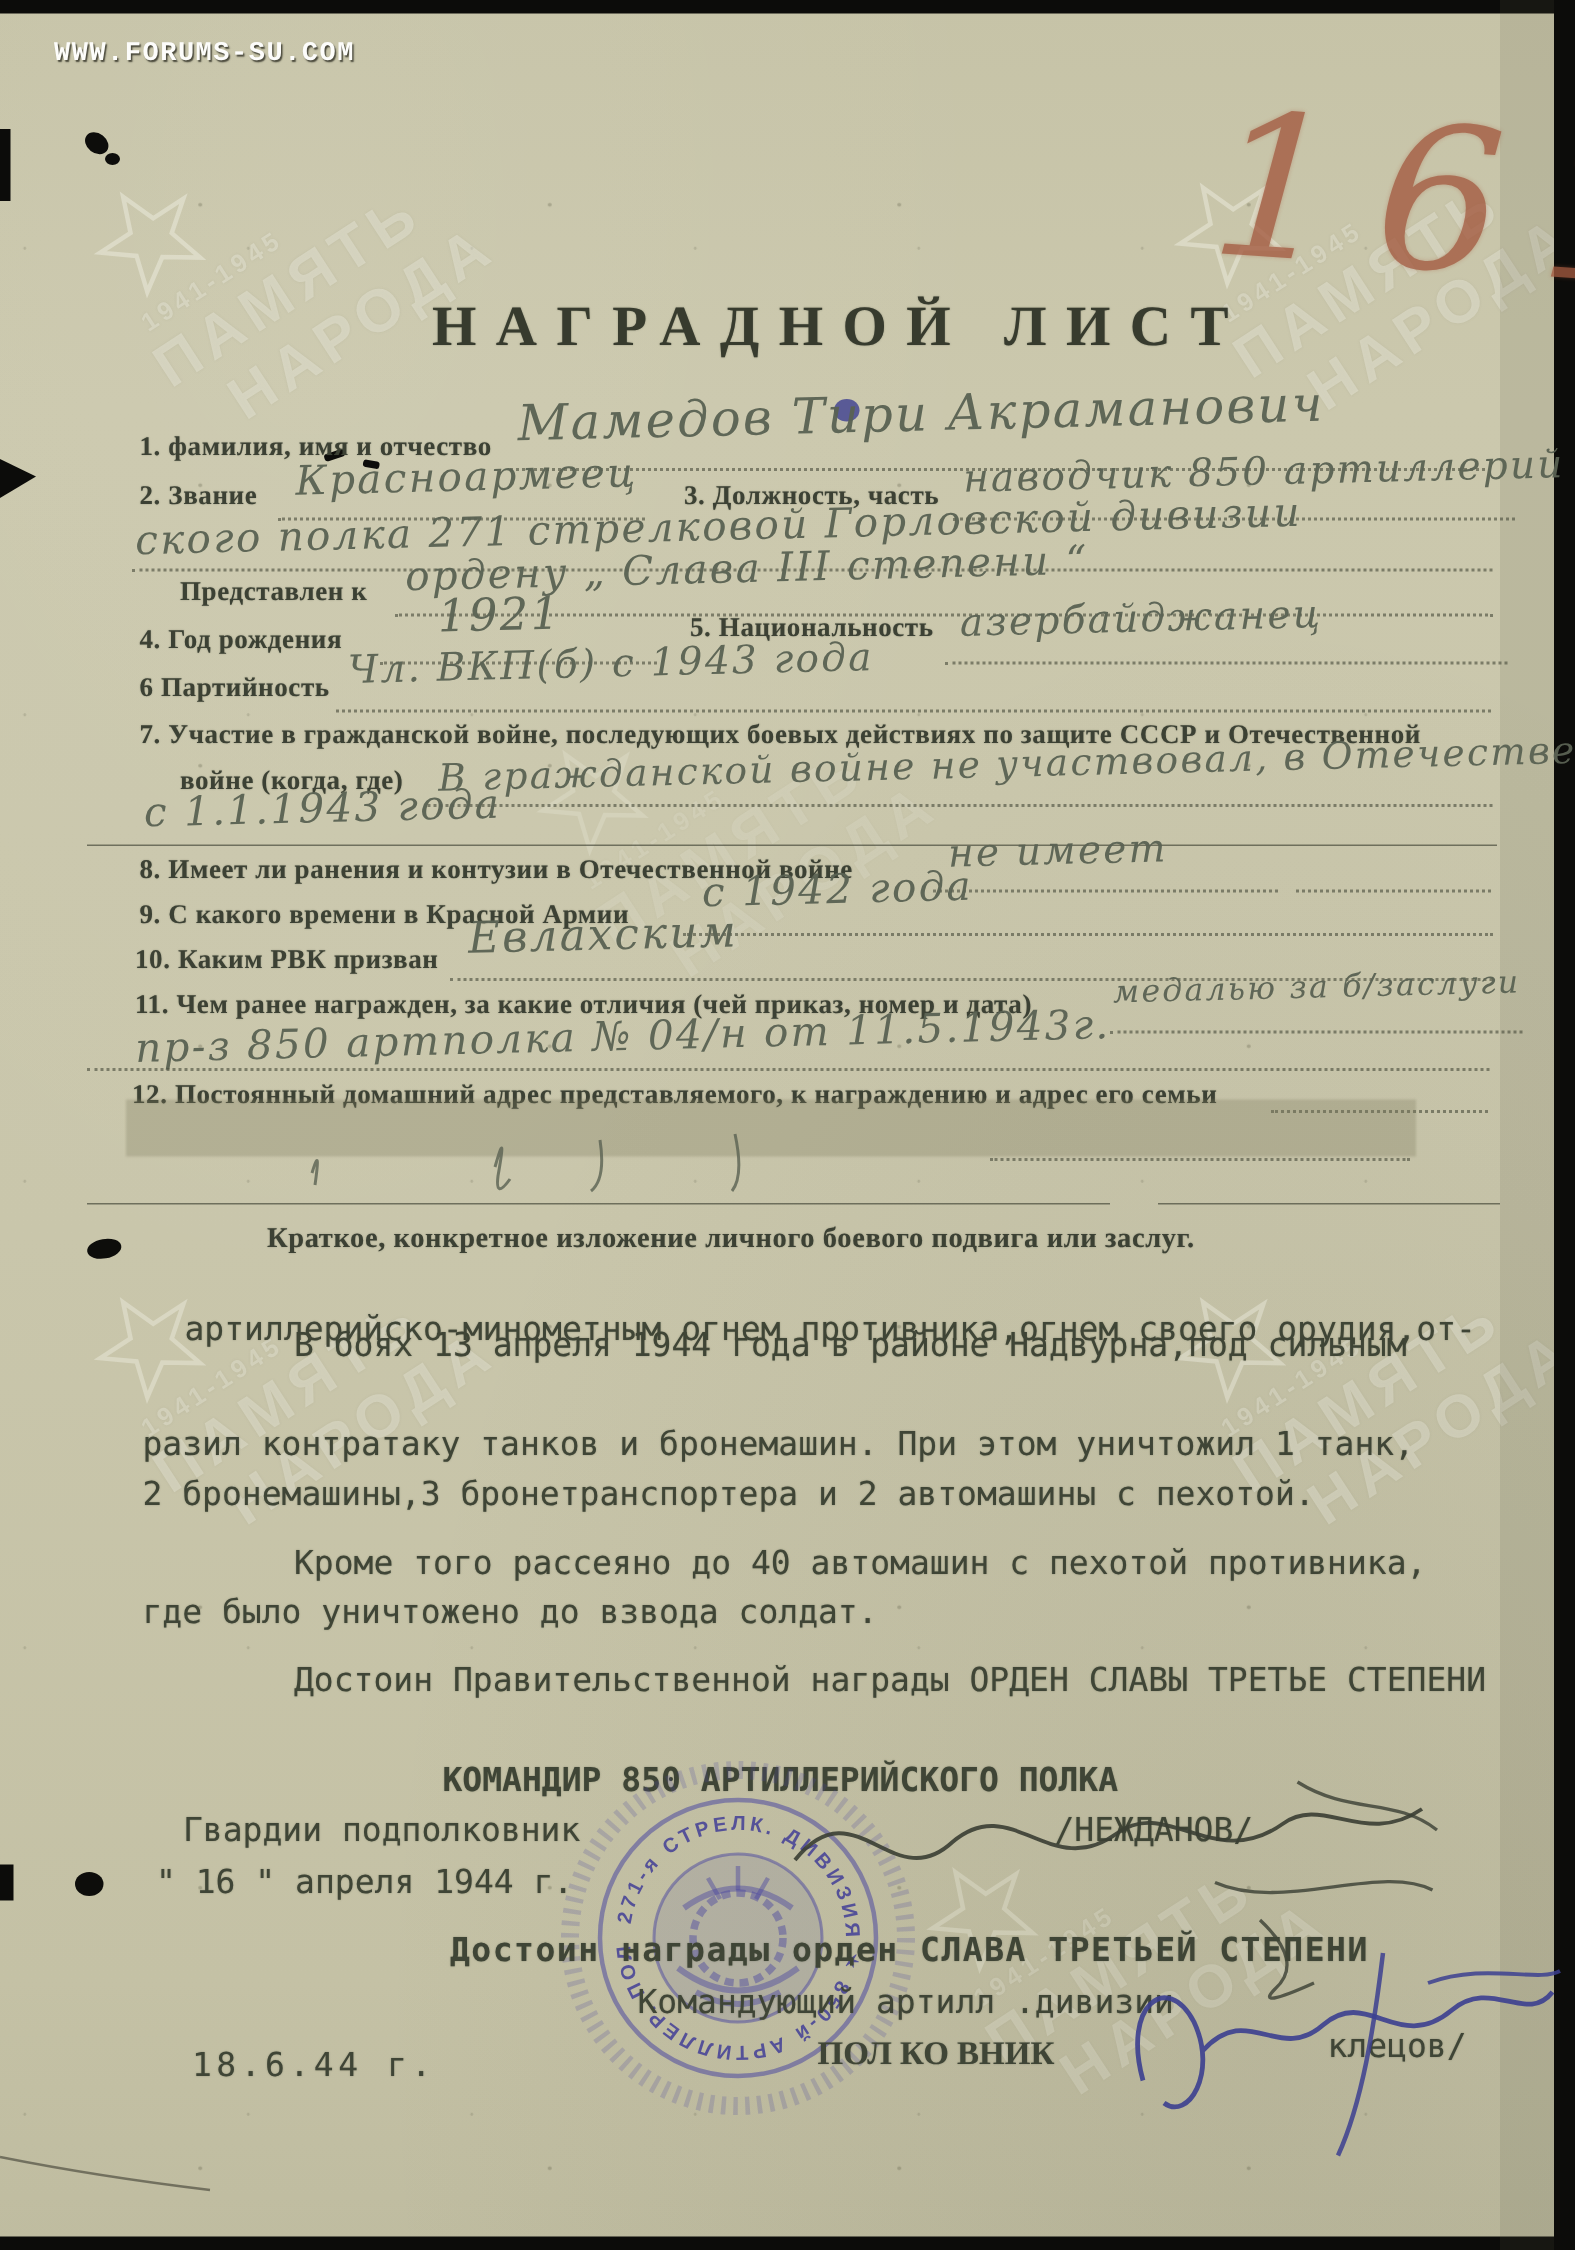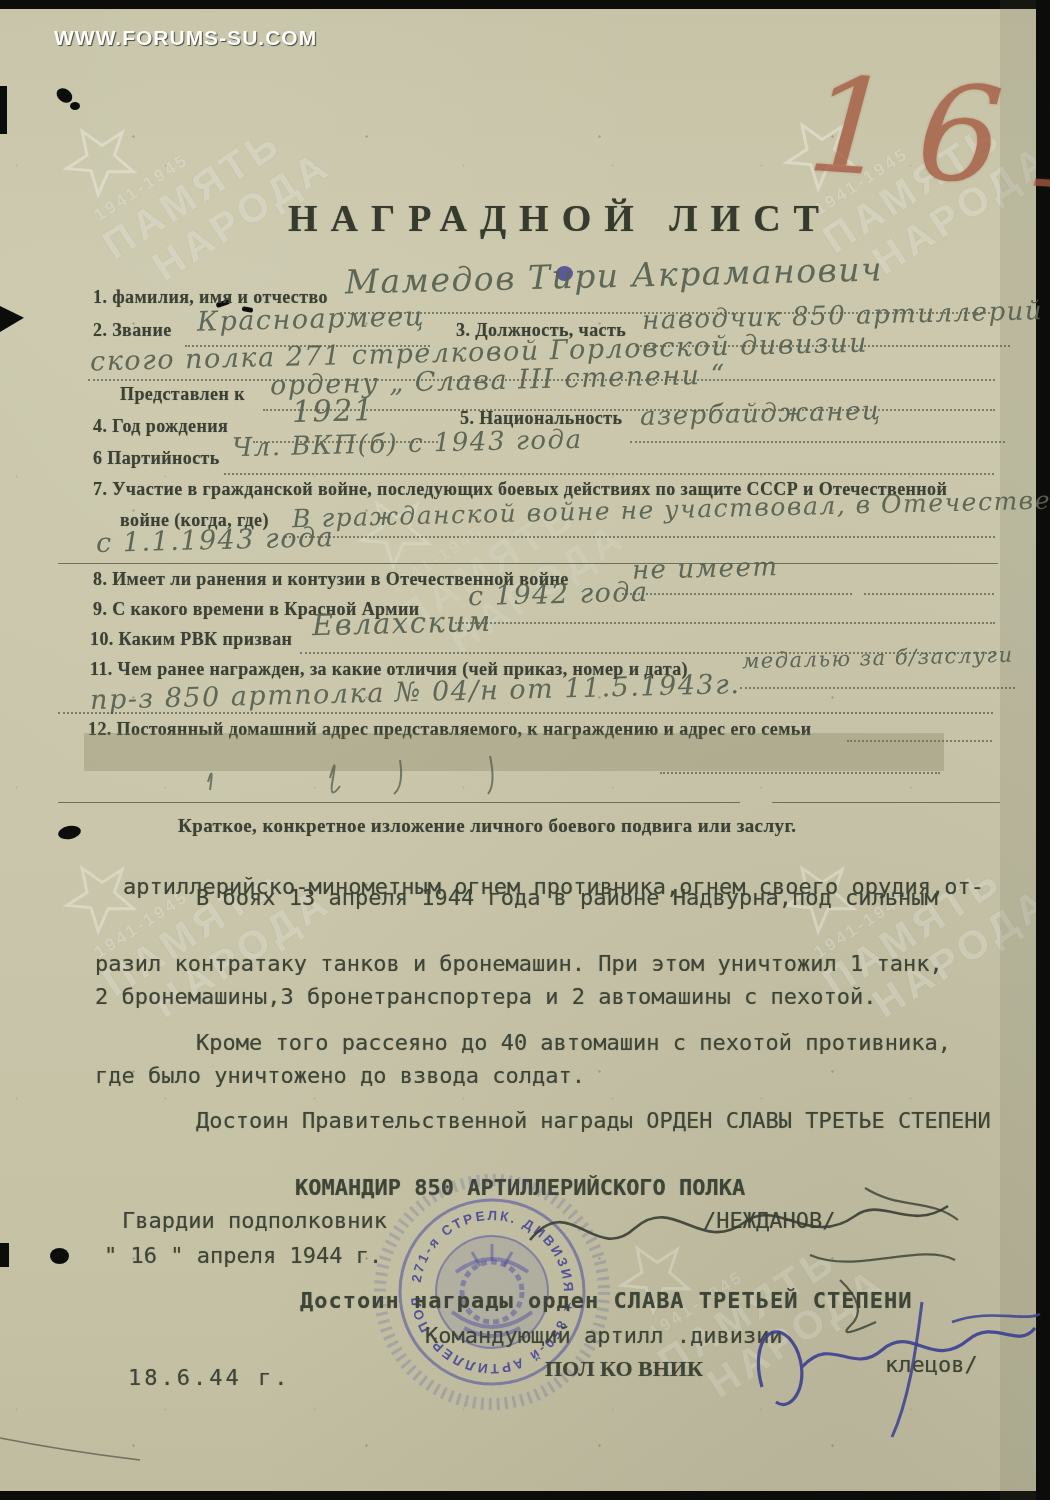--- a/index.html
+++ b/index.html
@@ -28,22 +28,22 @@
   .title{position:absolute;font-weight:700;font-size:38px;letter-spacing:13px;
     color:#373b2e;text-shadow:0 0 1px rgba(55,59,46,.5);}
   .wm{position:absolute;width:250px;height:250px;transform:rotate(-33deg);
     color:rgba(244,244,234,.6);pointer-events:none;
     text-shadow:0 0 2px rgba(120,120,105,.25);font-family:"Liberation Sans",sans-serif;}
   .wm-years{font-size:17px;letter-spacing:3px;font-weight:700;margin:2px 0 0 8px;}
   .wm-w1{font-size:40px;font-weight:700;letter-spacing:5px;margin-left:0;}
   .wm-w2{font-size:40px;font-weight:700;letter-spacing:5px;margin-left:30px;}
   .blot{position:absolute;background:#0d0d0b;border-radius:50%;}
   .edge{position:absolute;background:#0c0c0a;}
-  .site{position:absolute;left:54px;top:26px;font-family:Liberation Sans, sans-serif;
-    font-weight:700;font-size:21px;color:#fdfdfb;letter-spacing:1px;
+  .site{position:absolute;left:36px;top:26px;font-family:Liberation Mono, monospace;
+    font-weight:700;font-size:18px;color:#fdfdfb;letter-spacing:1px;
     text-shadow:1px 1px 1px rgba(40,40,30,.8);}
   .pagenum{position:absolute;left:808px;top:58px;font-family:"DejaVu Serif",serif;
     font-style:italic;font-size:132px;color:#a3593f;opacity:.78;letter-spacing:26px;
     transform:rotate(4deg);text-shadow:0 0 3px rgba(163,89,63,.45);}
   .redact{position:absolute;background:rgba(125,122,94,.30);filter:blur(.6px);}
   svg{position:absolute;overflow:visible;}
 </style>
 </head>
 <body>
 

